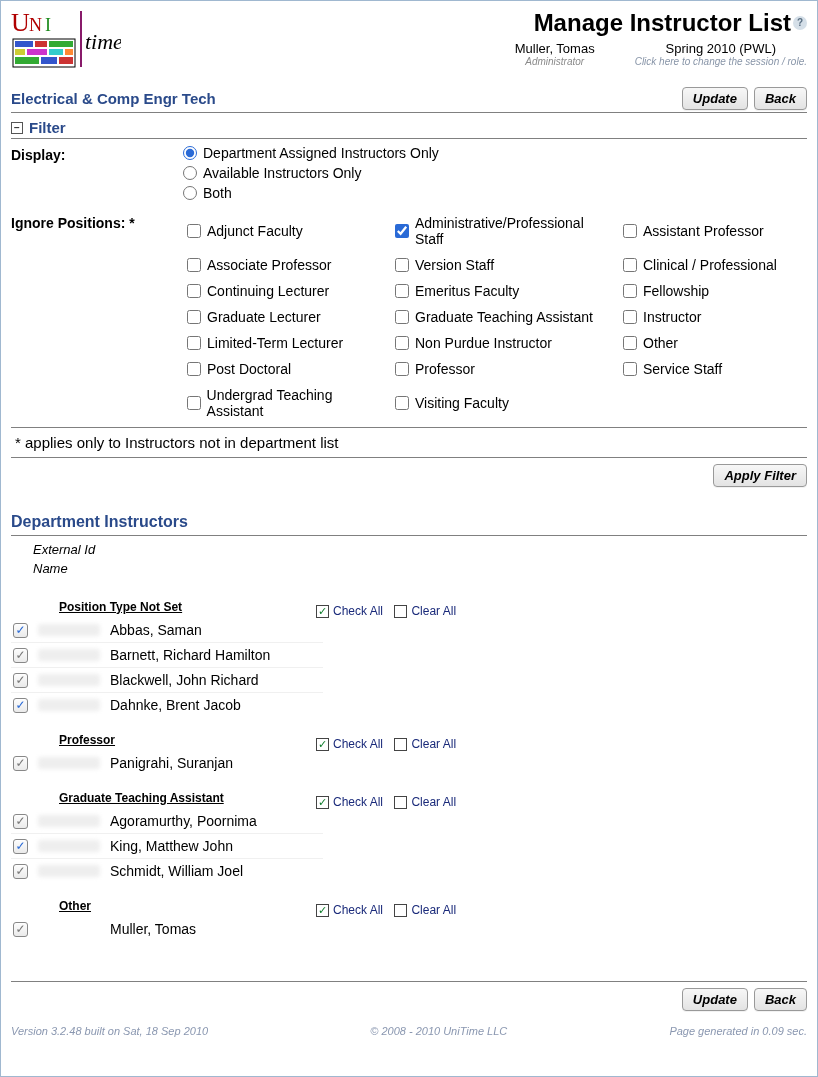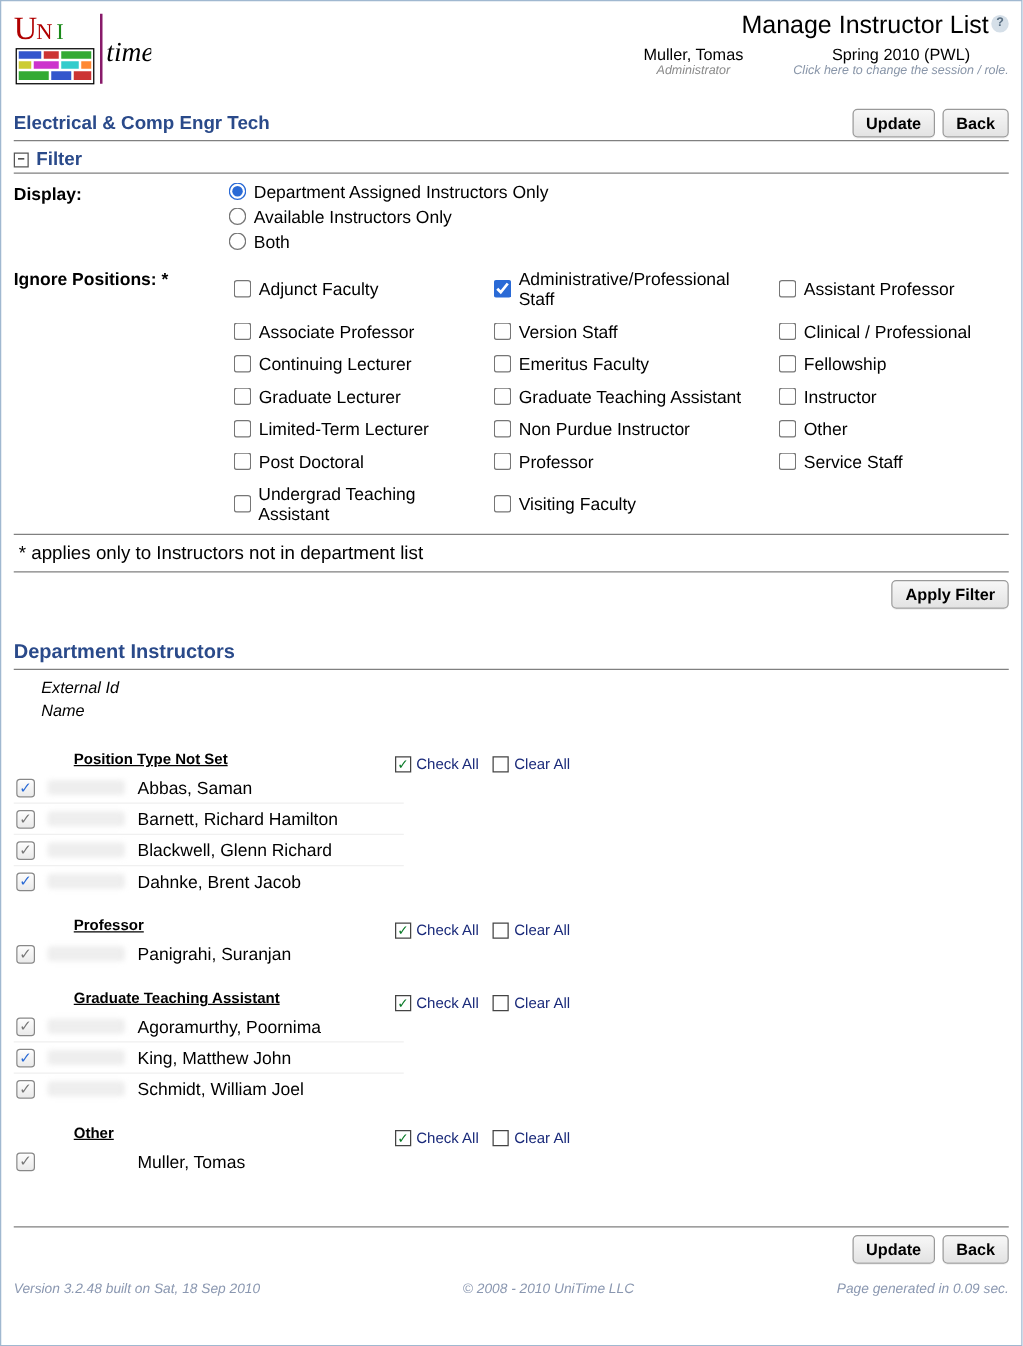--- a/index.html
+++ b/index.html
@@ -12,39 +12,40 @@
     border: 1px solid #a0b8d0;
     width: 818px;
     min-height: 1077px;
     padding: 8px 10px 4px 10px;
     position: relative;
   }
   .top-row { display: flex; justify-content: space-between; align-items: flex-start; gap:10px;}
   .logo-box { display:flex; align-items:flex-start; gap:2px; }
   .logo-svg { width: 110px; height: 60px; }
   .page-title-wrap { text-align: right; }
-  .page-title { font-size: 20px; font-weight: normal; display:inline-block;margin-left:45px; }
+  .page-title { font-size: 24px; font-weight: bold; display:inline-block;margin-left:45px; }
   .help-badge { display:inline-block; width:14px; height:14px; border-radius:50%; background:#d5dfe8; color:#5a6f82; font-size:10px; text-align:center; line-height:14px; vertical-align: super; margin-left:2px; font-weight:bold;}
   .session-row { display:flex; justify-content:flex-end; gap:40px; margin-top:4px; }
   .sess-col { text-align:center; }
   .sess-name { font-size:13px; }
   .sess-sub { font-size:10px; color:#8a8a8a; font-style:italic; }
   .sess-sub.link { color:#8895a8; }
   hr.sep { border:none; border-top:1px solid #808080; margin:2px 0 4px 0;}
   .dept-row { display:flex; justify-content:space-between; align-items:center; margin-top:18px; margin-bottom:2px;gap:20px; }
   .dept-title { color:#2a4a8a; font-weight:bold; font-size:15px; }
   .btn {
     background: linear-gradient(#f7f7f7,#e3e3e3);
     border:1px solid #999;
     border-radius:4px;
     padding:3px 10px;
     font-size:13px;
     font-weight:bold;
     cursor:pointer;
     box-shadow: 0 1px 0 rgba(0,0,0,0.05);
+    font-style: italic;
   }
   .btn-group { display:flex; gap:6px; }
   .filter-header { display:flex; align-items:center; gap:6px; color:#2a4a8a; font-weight:bold; font-size:15px; border-bottom:1px solid #808080; padding-bottom:2px; margin-top:6px;}
   .collapse-icon { width:12px; height:12px; border:1px solid #555; display:inline-flex; align-items:center; justify-content:center; font-size:10px; line-height:1; color:#333; background:#fff;}
   .filter-body { padding: 6px 0 0 0;}
   .frow { display:flex; align-items:flex-start; margin-bottom:8px; }
   .flabel { width:172px; font-weight:bold; font-size:14px; padding-top:2px;}
   .fvals { flex:1; }
   .radio-line, .check-line { display:flex; align-items:center; gap:6px; margin-bottom:4px; font-size:14px;}
   .pos-grid { display:grid; grid-template-columns: 200px 220px 180px; column-gap:8px; row-gap:10px; font-size:14px; margin-left:4px; margin-top:2px;}
@@ -255,21 +256,21 @@
       <span class="inst-name">Abbas, Saman</span>
       </div>
       <div class="inst-row">
         <span class="inst-cb">✓</span>
       <span class="ext-id"></span>
       <span class="inst-name">Barnett, Richard Hamilton</span>
       </div>
       <div class="inst-row">
         <span class="inst-cb">✓</span>
       <span class="ext-id"></span>
-      <span class="inst-name">Blackwell, Glenn Richard</span>
+      <span class="inst-name">Blackwell, John Richard</span>
       </div>
       <div class="inst-row">
         <span class="inst-cb on">✓</span>
       <span class="ext-id"></span>
       <span class="inst-name">Dahnke, Brent Jacob</span>
       </div>
     </div>
     <div>
       <div class="group-row-wrap">
         <div class="group-header">Professor</div>

